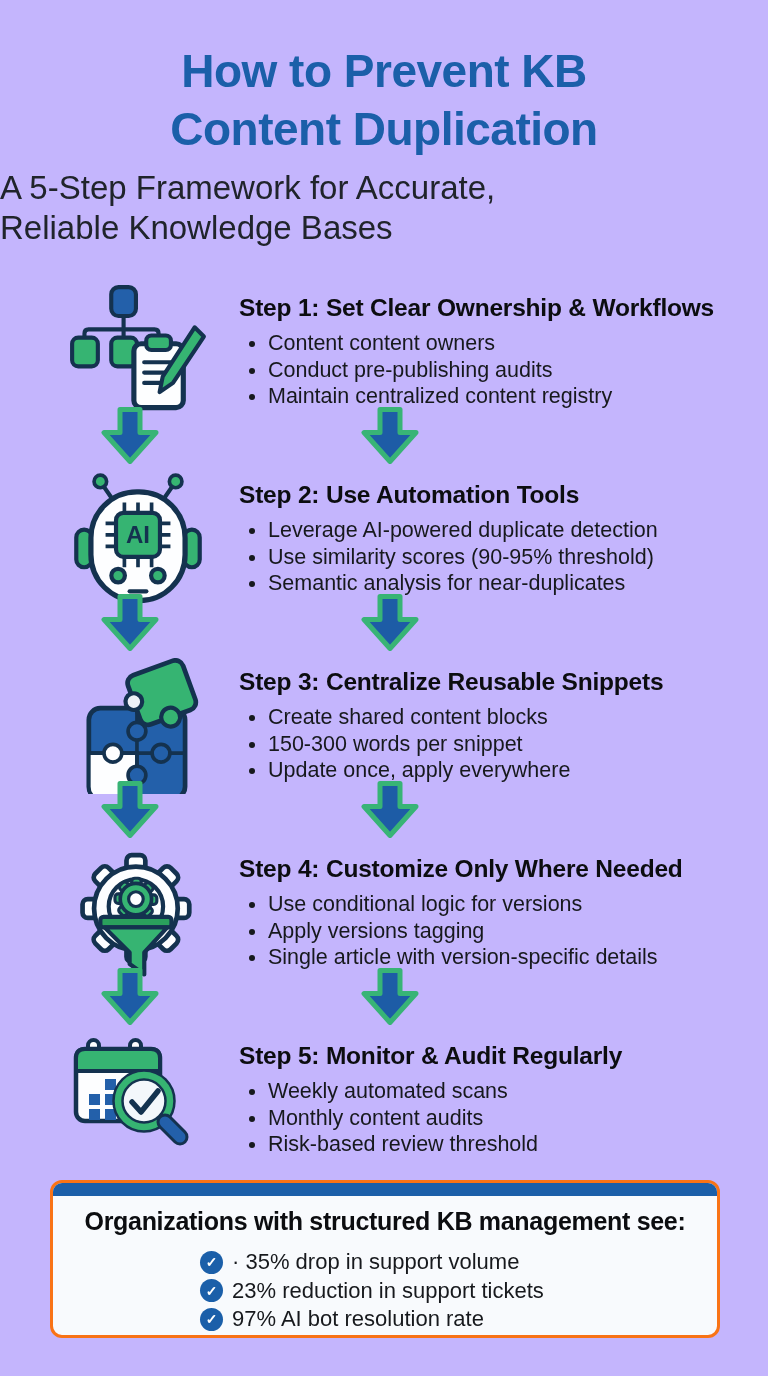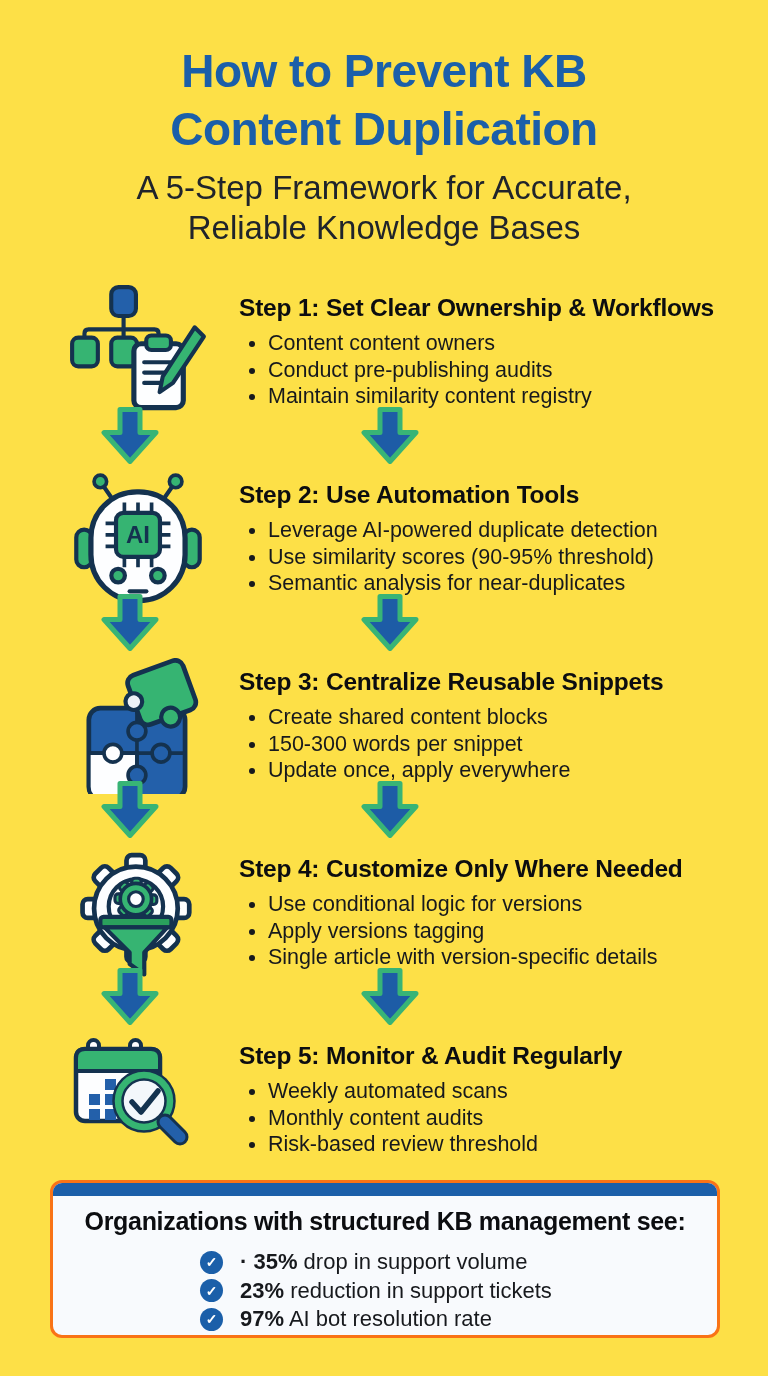--- a/index.html
+++ b/index.html
@@ -1,28 +1,28 @@
 <!DOCTYPE html>
 <html><head>
 <meta charset="utf-8">
 <style>
   html,body { margin:0; padding:0; background:#dfe3ea; }
   .page {
     position:relative; width:768px; height:1376px; margin:0 auto;
-    background:#fde047; font-family:"Liberation Sans", sans-serif;
+    background:#c4b5fd; font-family:"Liberation Sans", sans-serif;
     overflow:hidden;
   }
   .title {
     position:absolute; top:42px; left:0; width:768px;
     text-align:center; font-size:46px; line-height:58px;
     font-weight:bold; color:#1b5fa9; letter-spacing:-0.5px;
   }
   .subtitle {
     position:absolute; top:168px; left:0; width:768px;
-    text-align:center; font-size:33px; line-height:40px;
+    text-align:left; font-size:33px; line-height:40px;
     font-weight:400; color:#20242b;
   }
   .step { position:absolute; left:0; width:768px; height:150px; }
   .step-1 { top:292px; } .step-2 { top:479px; } .step-3 { top:666px; }
   .step-4 { top:853px; } .step-5 { top:1040px; }
   .icon-box { position:absolute; left:68px; top:-8px; width:140px; height:136px; }
   .step-4 .icon-box { top:-2px; }
   .icon-box svg { width:100%; height:100%; display:block; }
   .content { position:absolute; left:237px; top:0; width:515px; }
   .content h2 {
@@ -51,21 +51,21 @@
   .stats-list { margin:12px 0 0 147px; }
   .stat-line {
     display:flex; align-items:center; height:28.5px;
     font-size:22px; color:#17191d;
   }
   .check {
     width:23px; height:23px; border-radius:50%; background:#1b5fa9;
     color:#ffffff; display:flex; align-items:center; justify-content:center;
     font-size:14px; font-weight:bold; flex:0 0 23px; margin-right:9px;
   }
-  .stat-bold { font-weight:bold; white-space:pre;margin-left:8px; }
+  .stat-bold { font-weight:normal; white-space:pre; }
   .stat-text { white-space:pre; }
 </style>
 </head>
 <body>
 
 <div class="page">
 
   <div class="title">
     <span>How to Prevent KB</span><br>
     <span>Content Duplication</span>
@@ -87,21 +87,21 @@
         <rect x="76" y="50" width="24" height="14" rx="5" fill="#36b472" stroke="#14324f" stroke-width="4"></rect>
         <path d="M74,76 H100 M74,86 H96 M74,96 H90" fill="none" stroke="#14324f" stroke-width="4" stroke-linecap="round"></path>
         <path d="M123,42 L132,51 L102,96 L89,105 L92,90 Z" fill="#36b472" stroke="#14324f" stroke-width="4" stroke-linejoin="round"></path>
       </svg>
     </div>
     <div class="content">
       <h2>Step 1: Set Clear Ownership &amp; Workflows</h2>
       <ul>
         <li>Content content owners</li>
         <li>Conduct pre-publishing audits</li>
-        <li>Maintain similarity content registry</li>
+        <li>Maintain centralized content registry</li>
       </ul>
     </div>
   </div>
 
   <div class="arrow-row arrow-row-1">
     <svg class="arrow left" viewBox="0 0 64 56">
       <polygon points="22,2 42,2 42,25 58,25 32,54 6,25 22,25" fill="#1d5ca6" stroke="#38b476" stroke-width="5" stroke-linejoin="round"></polygon>
     </svg>
     <svg class="arrow mid" viewBox="0 0 64 56">
       <polygon points="22,2 42,2 42,25 58,25 32,54 6,25 22,25" fill="#1d5ca6" stroke="#38b476" stroke-width="5" stroke-linejoin="round"></polygon>

